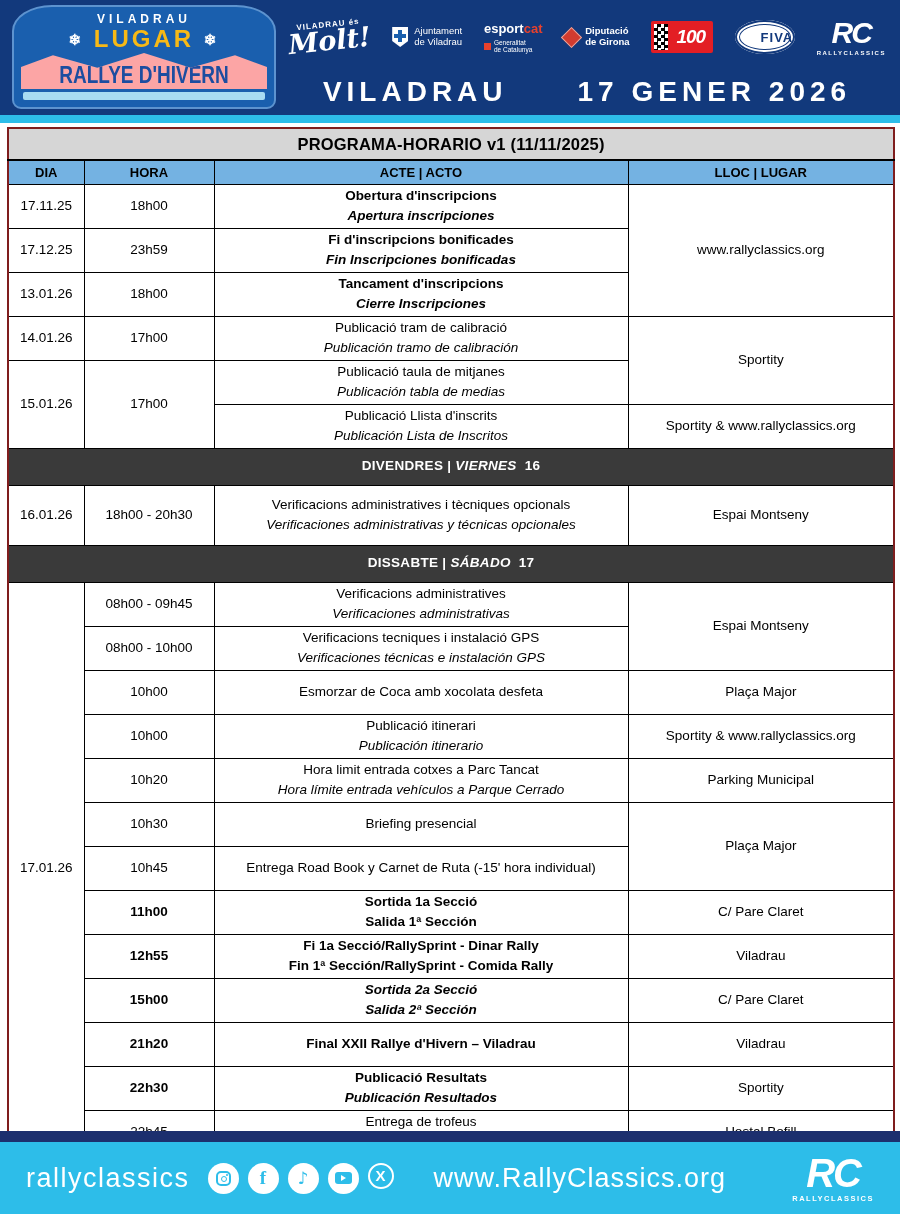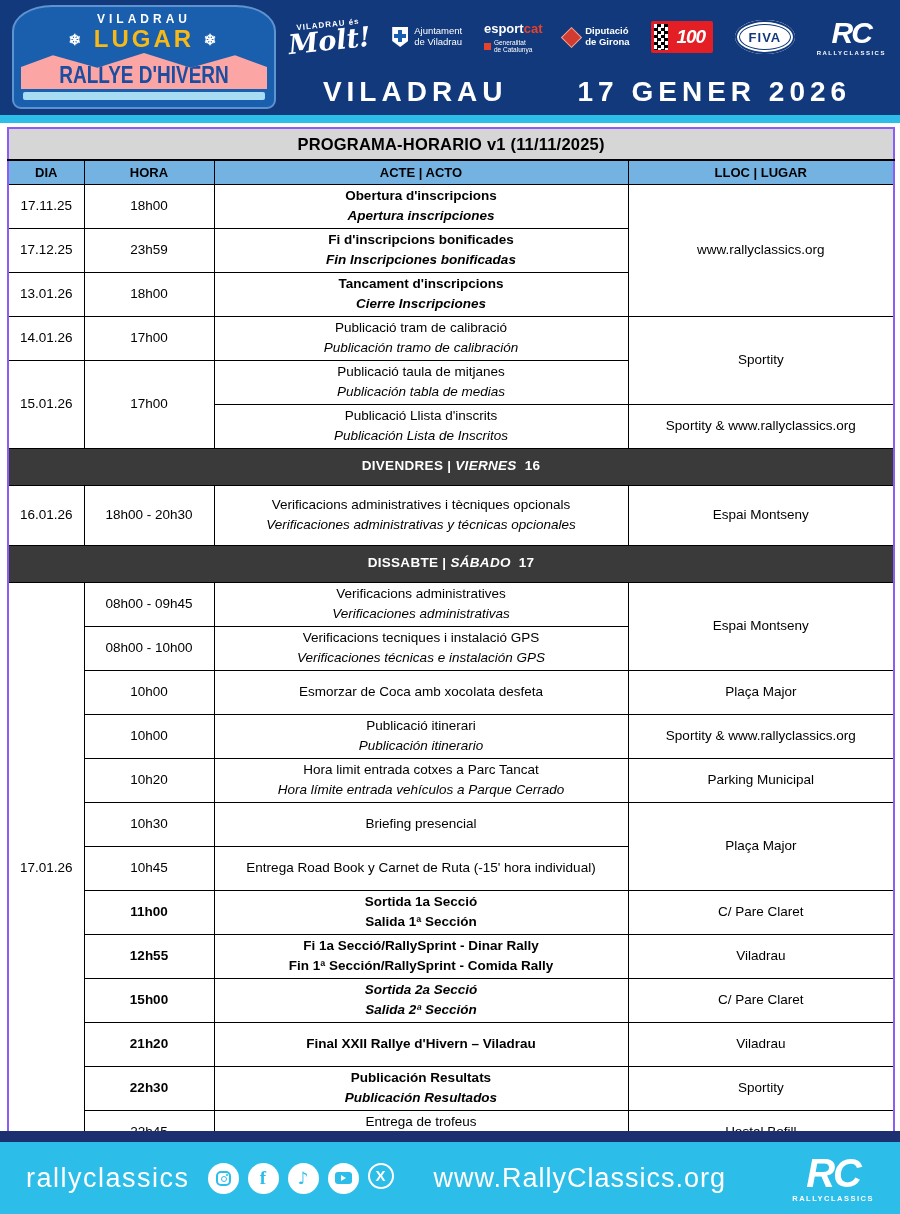--- a/index.html
+++ b/index.html
@@ -71,37 +71,37 @@
     background:
       repeating-conic-gradient(#000 0% 25%, #fff 0% 50%);
     background-size:7px 7px;
   }
   .cent-num { color:#fff; font-weight:bold; font-size:19px; font-style:italic; flex:1; text-align:center; letter-spacing:-1px; }
   .fiva-oval {
     width:60px; height:34px; background:#fff; border-radius:50%;
     display:flex; align-items:center; justify-content:center;
     box-shadow:inset 0 0 0 2px #12397c, inset 0 0 0 4px #ffffff, inset 0 0 0 5px #12397c;
   }
-  .fiva-txt { color:#12397c; font-weight:bold; font-size:13px; letter-spacing:1px; }
+  .fiva-txt { color:#12397c; font-weight:bold; font-size:13px; letter-spacing:1px;padding-left:24px; }
   .rc-logo { text-align:center; line-height:1; }
   .rc-main { font-weight:bold; font-style:italic; font-size:30px; letter-spacing:-2px; color:#fff; }
   .rc-sub { font-size:6px; letter-spacing:1.5px; color:#fff; margin-top:2px; font-weight:bold; }
 
   .main-title {
     position:absolute; left:288px; right:14px; top:76px;
     display:flex; justify-content:center; gap:70px;
     color:#fff; font-weight:bold; font-size:28px; letter-spacing:5px;
     white-space:nowrap;
   }
 
   
   table.schedule {
     width:886px; margin:4px 8px 0 7px;
     border-collapse:collapse; table-layout:fixed;
-    border:2px solid #8b5cf6;
+    border:2px solid #7f1d1d;
   }
   .schedule td {
     border:1px solid #000; text-align:center; vertical-align:middle;
     font-size:13.5px; color:#000; padding:1px 4px; line-height:1.5;
   }
   tr.title-row td {
     background:#d6d6d6; font-weight:bold; font-size:16.5px;
     height:32px; border-bottom:2px solid #000; letter-spacing:0.2px;
   }
   tr.head-row td { background:#74b2e2; font-weight:bold; font-size:13px; height:24px; }
@@ -401,21 +401,21 @@
     <td class="b">21h20</td>
     <td>
       <span class="ln b">Final XXII Rallye d'Hivern – Viladrau</span>
     </td>
     <td>Viladrau</td>
   </tr>
 
   <tr class="row">
     <td class="b">22h30</td>
     <td>
-      <span class="ln b">Publicación Resultats</span>
+      <span class="ln b">Publicació Resultats</span>
       <span class="ln bi">Publicación Resultados</span>
     </td>
     <td>Sportity</td>
   </tr>
 
   <tr class="row">
     <td>22h45</td>
     <td>
       <span class="ln">Entrega de trofeus</span>
       <span class="ln i">Entrega de trofeos</span>

